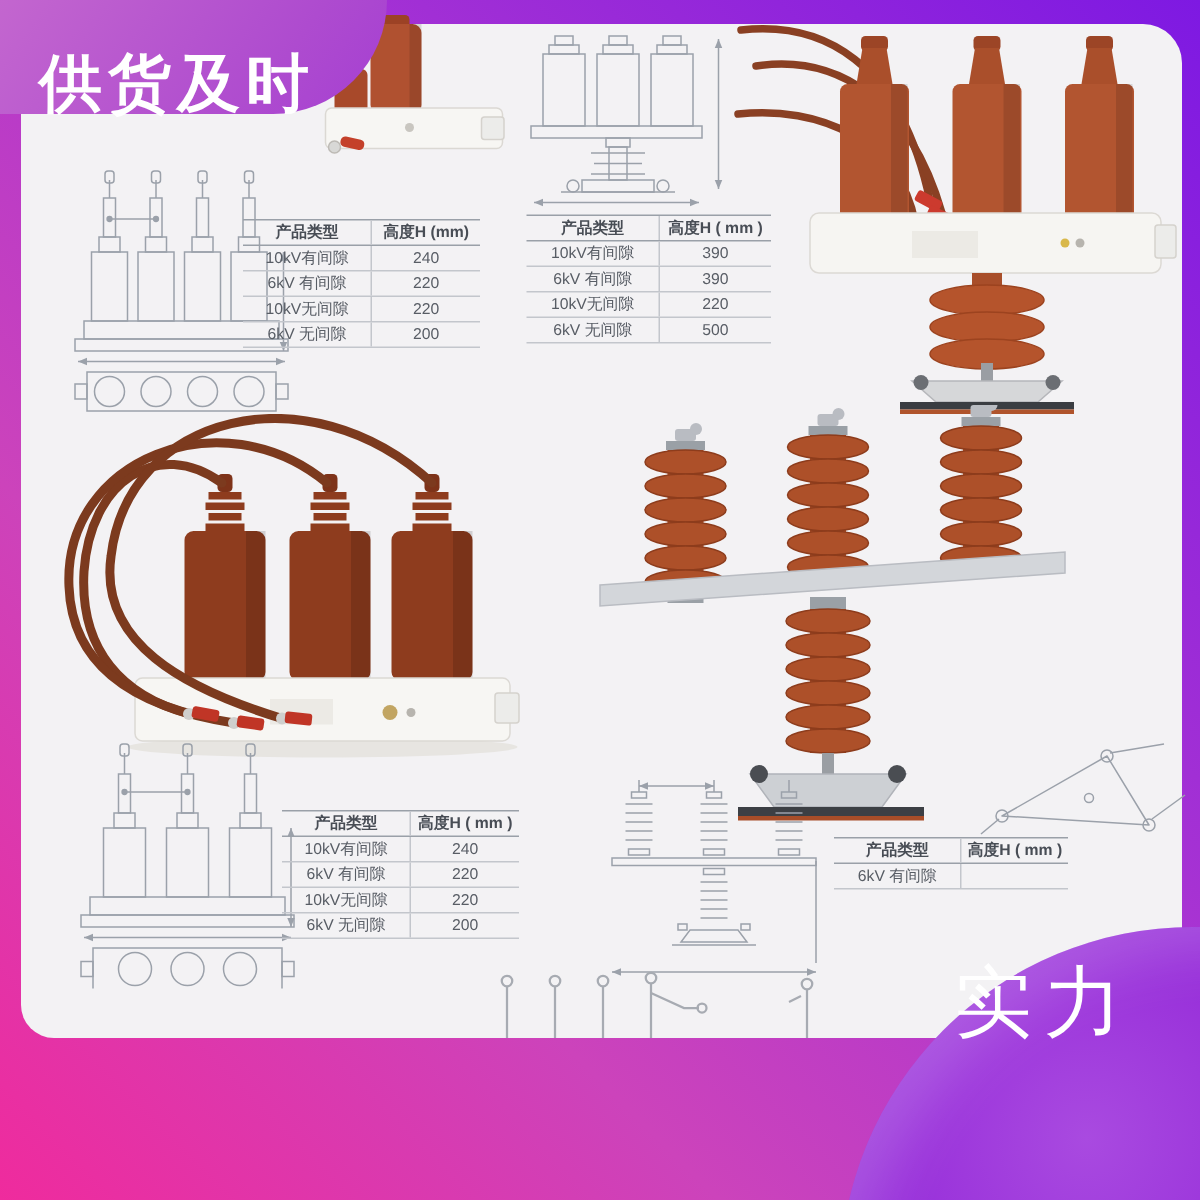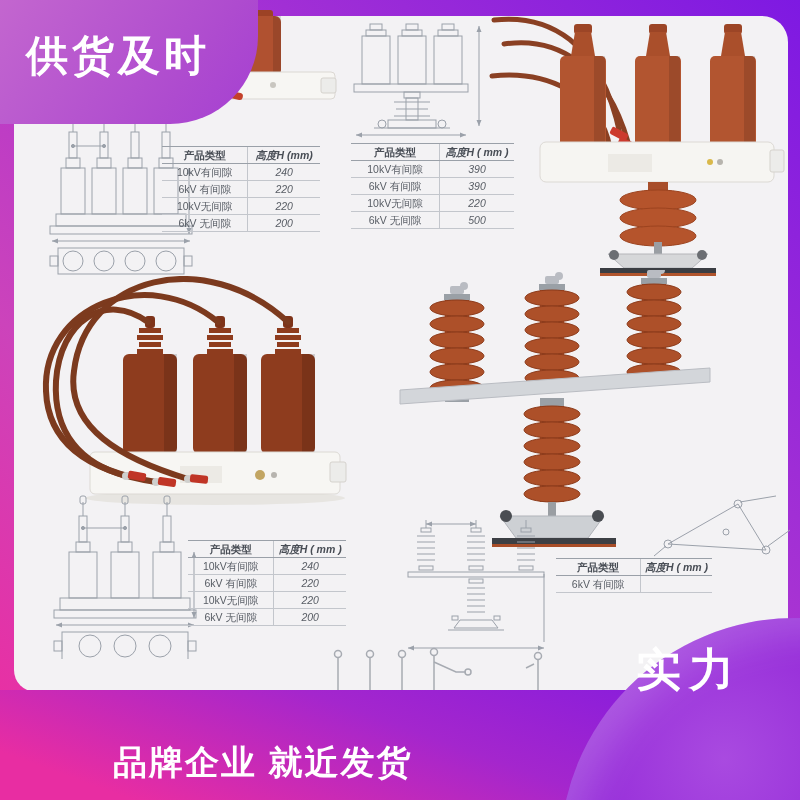--- a/index.html
+++ b/index.html
@@ -4,40 +4,40 @@
 <style>
   html,body{margin:0;padding:0;}
   body{font-family:"Liberation Sans","DejaVu Sans",sans-serif;}
   .page{position:relative;width:800px;height:800px;overflow:hidden;
         background:linear-gradient(45deg,#ef2b9d 0%,#cc43bb 30%,#a934d2 60%,#7e19e2 100%);}
   .abs{position:absolute;}
   
   .card{left:14px;top:16px;width:774px;height:676px;background:#f3f2f4;
         border-radius:4px 26px 4px 22px;z-index:0;}
   
-  .banner{left:0;top:0;width:258px;height:124px;z-index:4;
+  .banner{left:0;top:0;width:258px;height:76px;z-index:4;
           background:linear-gradient(125deg,#c366cf 0%,#ae4bcf 70%,#a53fd2 100%);
           border-radius:0 0 88px 0;}
   .banner-label{left:26px;top:28px;color:#ffffff;font-size:42px;font-weight:bold;letter-spacing:4px;white-space:nowrap;}
   
   .bottom-bar{left:0;top:690px;width:800px;height:110px;z-index:2;
               background:linear-gradient(200deg,#7f1ae1 0%,#a426cd 45%,#e82da2 88%);}
   .bottom-bar-label{left:113px;top:50px;color:#ffffff;font-size:34px;font-weight:bold;letter-spacing:2px;white-space:nowrap;}
   
   .circle-badge{left:560px;top:618px;width:470px;height:470px;border-radius:50%;z-index:5;
                 background:radial-gradient(circle at 35% 30%,#a94ae0 0%,#8d1fd6 48%,#7f14e0 100%);
                 box-shadow:inset 16px 16px 38px rgba(255,255,255,0.20);}
-  .circle-badge-text{left:76px;top:20px;color:#ffffff;font-size:45px;font-weight:bold;
+  .circle-badge-text{left:76px;top:20px;color:#ffffff;font-size:52px;font-weight:normal;
                      line-height:63px;letter-spacing:8px;white-space:nowrap;text-align:center;}
   
   .spec-table{z-index:1;font-size:10.5px;color:#585d65;background:transparent;}
   .spec-row{display:flex;align-items:flex-end;height:16px;line-height:16px;border-bottom:1px solid #c3c6cc;}
   .spec-row.header{border-top:1px solid #9aa0a8;border-bottom:1px solid #9aa0a8;font-weight:bold;color:#484d55;}
   .cell-type{flex:0 0 54%;text-align:center;border-right:1px solid #c3c6cc;white-space:nowrap;overflow:hidden;}
-  .cell-val{flex:1;text-align:center;white-space:nowrap;font-style:italic;}
+  .cell-val{flex:1;text-align:center;white-space:nowrap;}
   .diagram,.photo{z-index:1;}
   svg{display:block;}
 </style>
 </head>
 <body>
 
 <div class="page">
 
   <div class="abs card"></div>
 
@@ -533,23 +533,20 @@
           <line x1="210" y1="14" x2="210" y2="46"></line>
          <line x1="198" y1="22" x2="206" y2="18"></line>
         </g>
     </svg>
   </div>
 
   <div class="abs banner">
     <div class="abs banner-label">供货及时</div>
   </div>
 
-  <div class="abs bottom-bar">
-    <div class="abs bottom-bar-label">品牌企业 就近发货</div>
-  </div>
 
   <div class="abs circle-badge">
     <div class="abs circle-badge-text">
       <div>实力</div>
     </div>
   </div>
 
 </div>
 
 </body></html>

